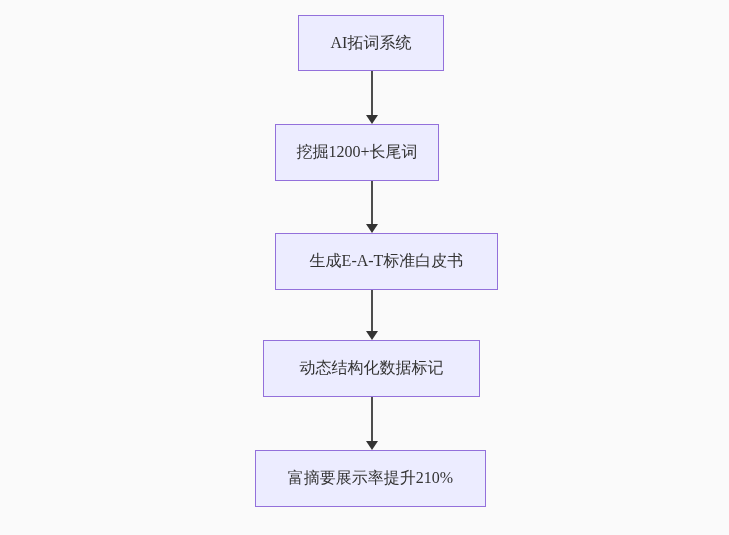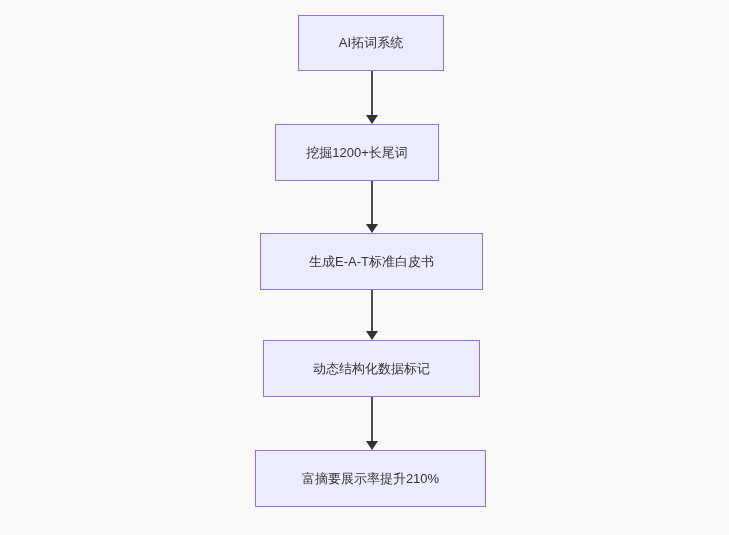--- a/index.html
+++ b/index.html
@@ -13,30 +13,31 @@
     height: 535px;
     background: #fafafa;
     overflow: hidden;
   }
   .node {
     position: absolute;
     box-sizing: border-box;
     background: #ECECFF;
     border: 1px solid #9370DB;
     color: #333333;
-    font-size: 13px;
+    font-size: 16px;
     display: flex;
     align-items: center;
     justify-content: center;
     text-align: center;
     white-space: nowrap;
+    font-family: Liberation Serif, serif;
   }
   .node-1 { left: 298px; top: 15px;  width: 146px; height: 56px; }
   .node-2 { left: 275px; top: 124px; width: 164px; height: 57px; }
-  .node-3 { left: 260px; top: 233px; width: 223px; height: 57px; justify-content: center; }
+  .node-3 { left: 275px; top: 233px; width: 223px; height: 57px; justify-content: center; }
   .node-4 { left: 263px; top: 340px; width: 217px; height: 57px; }
   .node-5 { left: 255px; top: 450px; width: 231px; height: 57px; }
   .arrow {
     position: absolute;
     left: 364px;
     width: 15px;
     display: flex;
     flex-direction: column;
     align-items: center;
   }

